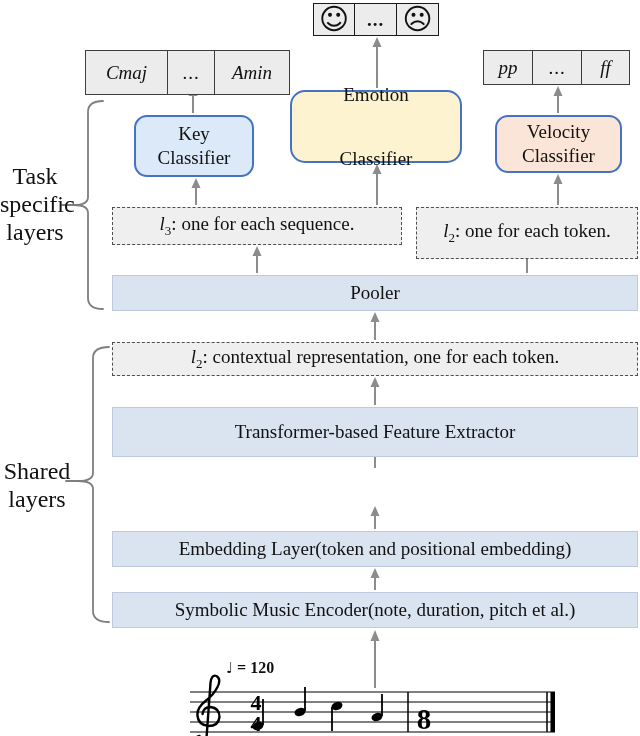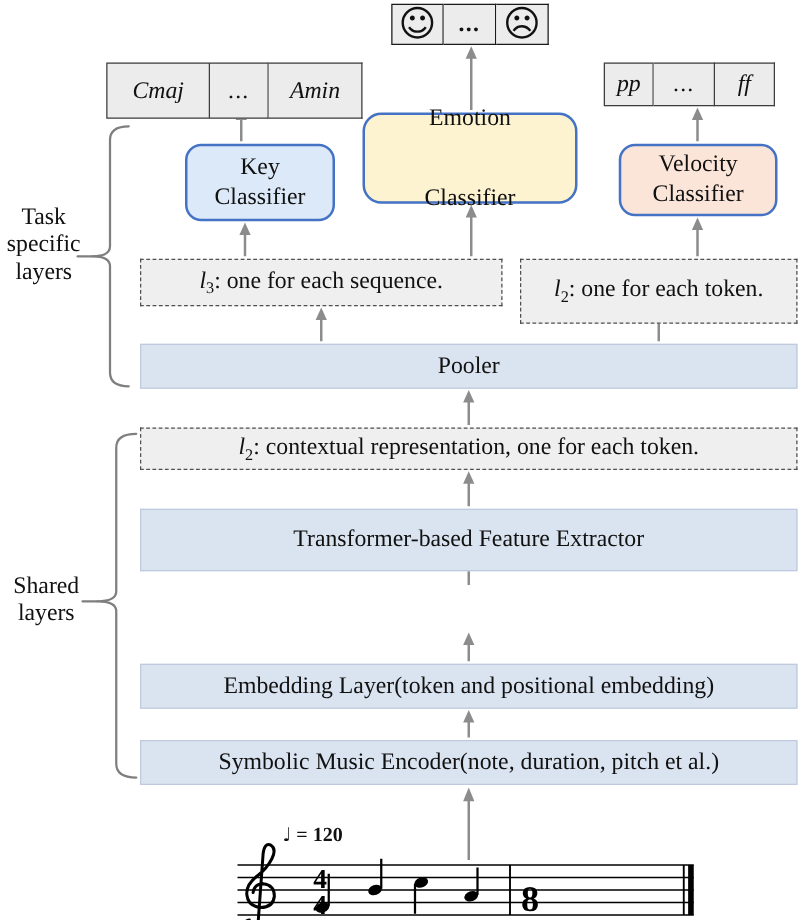--- a/index.html
+++ b/index.html
@@ -19,21 +19,21 @@
        align-items:center;justify-content:center;font-size:19px;line-height:1.26;text-align:center;}
   
   .cellrow{display:flex;}
   .cell{box-sizing:border-box;background:#ececec;border:1.2px solid #3d3d3d;display:flex;
         align-items:center;justify-content:center;font-style:italic;font-size:19px;}
   .cell + .cell{border-left:none;}
   .cell.dots{font-style:normal;letter-spacing:1px;}
   .emo .cell{border:1.6px solid #1a1a1a;font-style:normal;}
   .emo .cell + .cell{border-left:none;}
   .face{font-family:"DejaVu Sans",sans-serif;font-size:29px;line-height:1;color:#111;}
-  .sidelabel{text-align:center;font-size:19px;line-height:1.16;}
+  .sidelabel{text-align:center;font-size:24px;line-height:1.16;}
   .tempo{font-weight:bold;font-size:16px;}
   .tempo .glyph{font-family:"DejaVu Sans",sans-serif;font-size:15px;}
 </style>
 </head>
 <body>
 
 <div class="canvas">
 
   <svg class="overlay" width="640" height="736" viewBox="0 0 640 736">
     <defs></defs>
@@ -165,32 +165,32 @@
       </div>
     <div class="cell dots" style="width:47px;">
         <span>...</span>
       </div>
     <div class="cell" style="width:75px;">
         <span>Amin</span>
       </div>
   </div>
 
   <div class="abs cellrow" style="left:483px;top:50px;height:35px;">
-    <div class="cell" style="width:40px;">
+    <div class="cell" style="width:50px;">
         <span>pp</span>
       </div>
     <div class="cell dots" style="width:49px;">
         <span>...</span>
       </div>
     <div class="cell" style="width:48px;">
         <span>ff</span>
       </div>
   </div>
 
-  <div class="abs clf" style="left:148px;top:115px;width:120px;height:62px;background:#dce9f8;">
+  <div class="abs clf" style="left:134px;top:115px;width:120px;height:62px;background:#dce9f8;">
     <span>Key</span>
     <span>Classifier</span>
   </div>
   <div class="abs clf" style="left:290px;top:90px;width:172px;height:73px;background:#fdf3d0;border-radius:15px;gap:40px;">
     <span>Emotion</span>
     <span>Classifier</span>
   </div>
   <div class="abs clf" style="left:495px;top:115px;width:127px;height:58px;background:#fbe5d9;">
     <span>Velocity</span>
     <span>Classifier</span>

